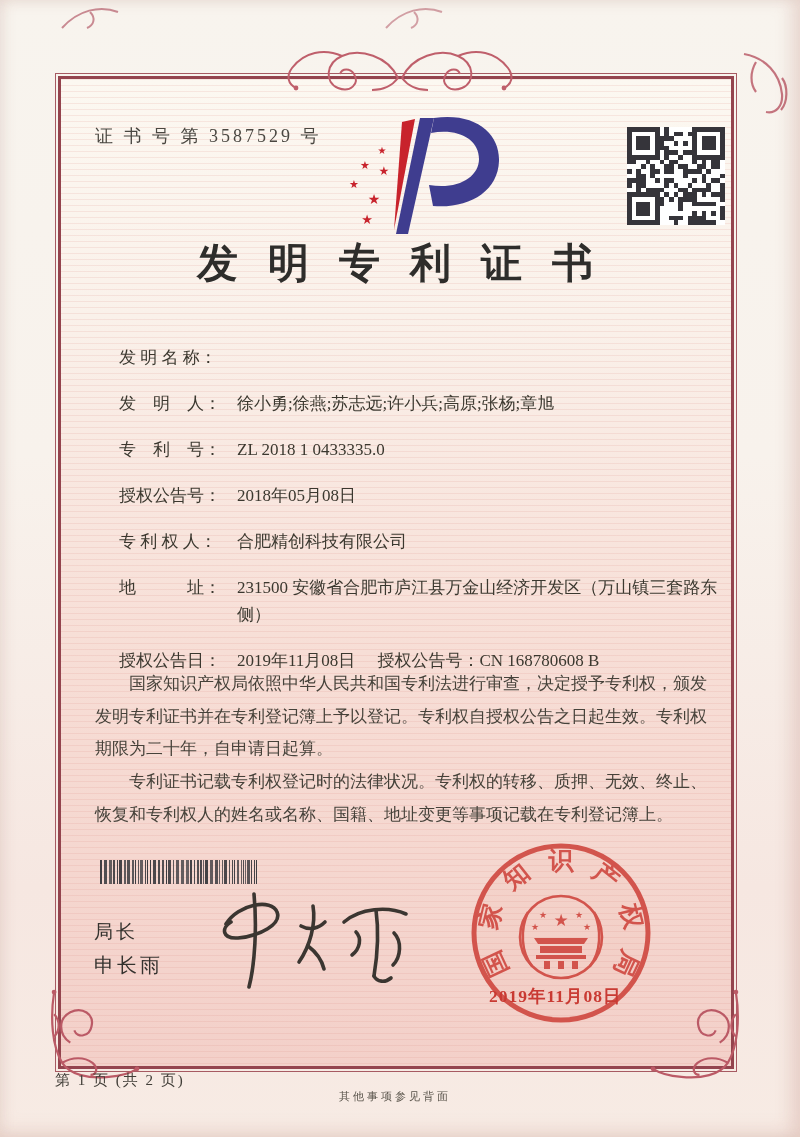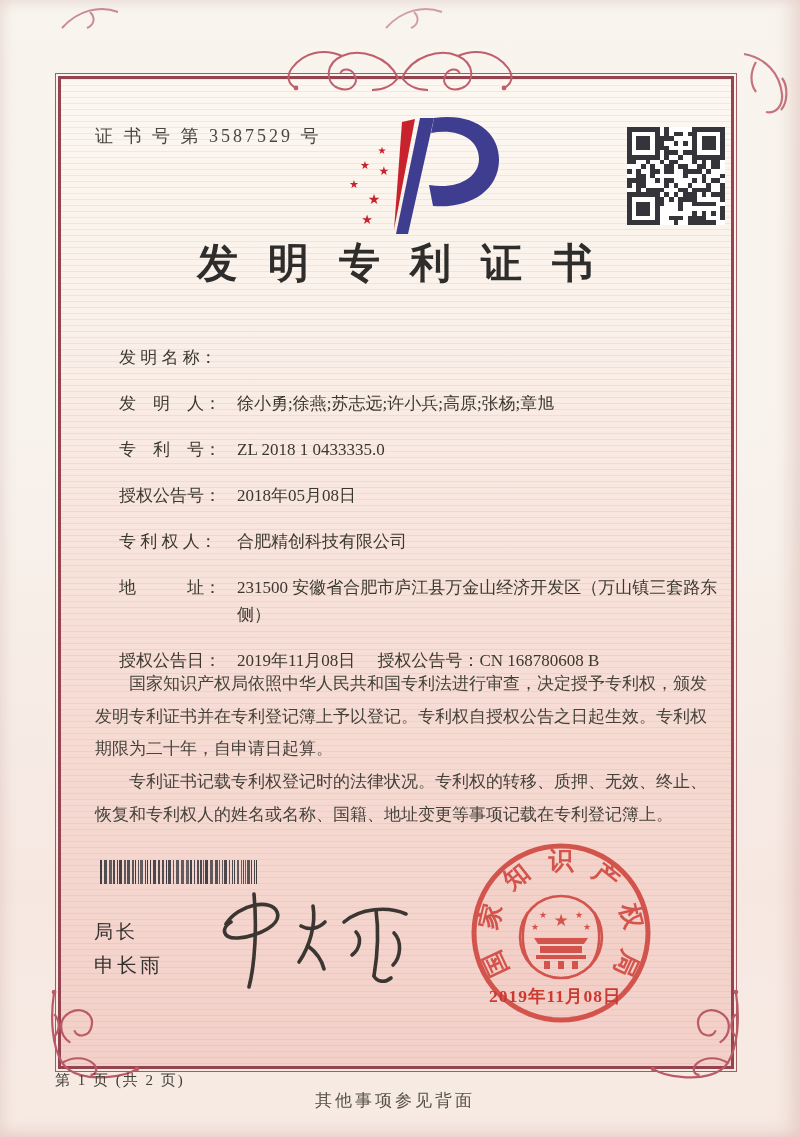--- a/index.html
+++ b/index.html
@@ -45,21 +45,21 @@
   .paras p{margin:0;text-indent:2em;}
   
   .barcode{position:absolute;left:100px;top:860px;width:212px;height:24px;display:flex;align-items:stretch;}
   .barcode i{display:block;background:#3c3b40;margin-right:0;}
   .director-title{left:94px;top:919px;font-size:19px;letter-spacing:3px;color:#34322e;font-family:Liberation Mono, monospace;font-weight:500;}
   .director-name{left:94px;top:952px;font-size:20px;letter-spacing:3px;color:#34322e;font-family:Liberation Serif, serif;font-weight:500;}
   .signature{position:absolute;left:208px;top:886px;width:218px;height:108px;}
   .seal{position:absolute;left:458px;top:834px;width:208px;height:208px;opacity:.92;}
   .seal-date{left:489px;top:984px;font-size:17.5px;font-weight:600;color:#c93a33;letter-spacing:1px;}
   .page-num{left:55px;top:1039px;width:680px;text-align:left;font-size:15px;color:#403d37;letter-spacing:2px;margin-top:32px;}
-  .back-note{left:55px;top:1089px;width:680px;text-align:center;font-size:17px;color:#575249;letter-spacing:3px;}
+  .back-note{left:55px;top:1089px;width:680px;text-align:center;font-size:11px;color:#575249;letter-spacing:3px;}
   
   .logo{position:absolute;left:338px;top:114px;width:170px;height:124px;}
   .qr{position:absolute;left:627px;top:127px;width:98px;height:98px;}
   .flourish{position:absolute;pointer-events:none;}
   .fl-bl{left:44px;top:986px;width:96px;height:96px;}
   .fl-br{left:650px;top:986px;width:96px;height:96px;transform:scaleX(-1);}
   .fl-top{left:280px;top:44px;width:240px;height:60px;}
   .sprig-1{left:58px;top:0px;width:66px;height:32px;}
   .sprig-2{left:382px;top:0px;width:66px;height:32px;opacity:.8;}
   .sprig-3{left:736px;top:48px;width:58px;height:72px;}

